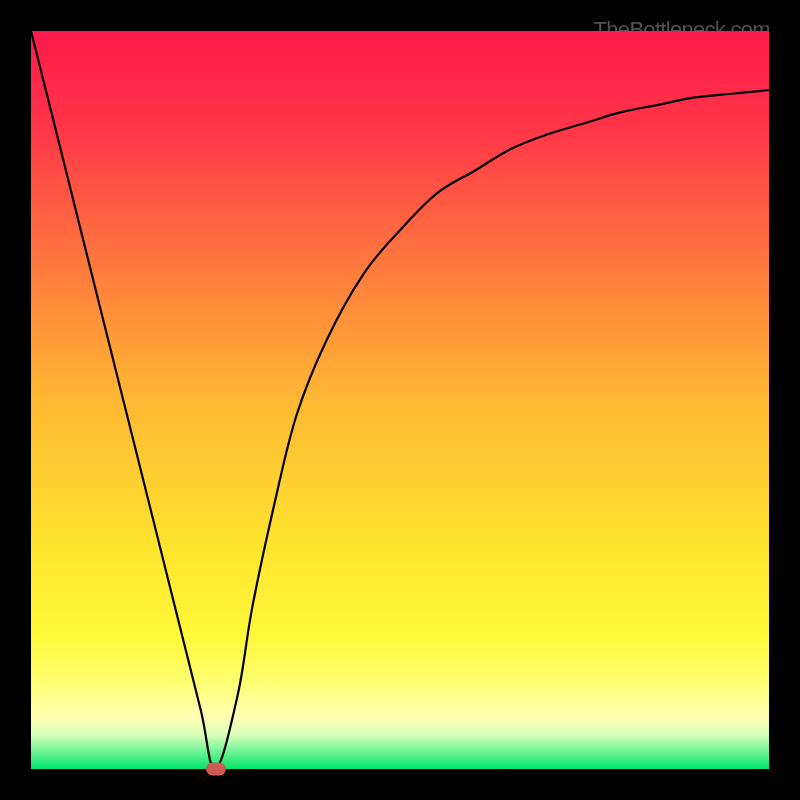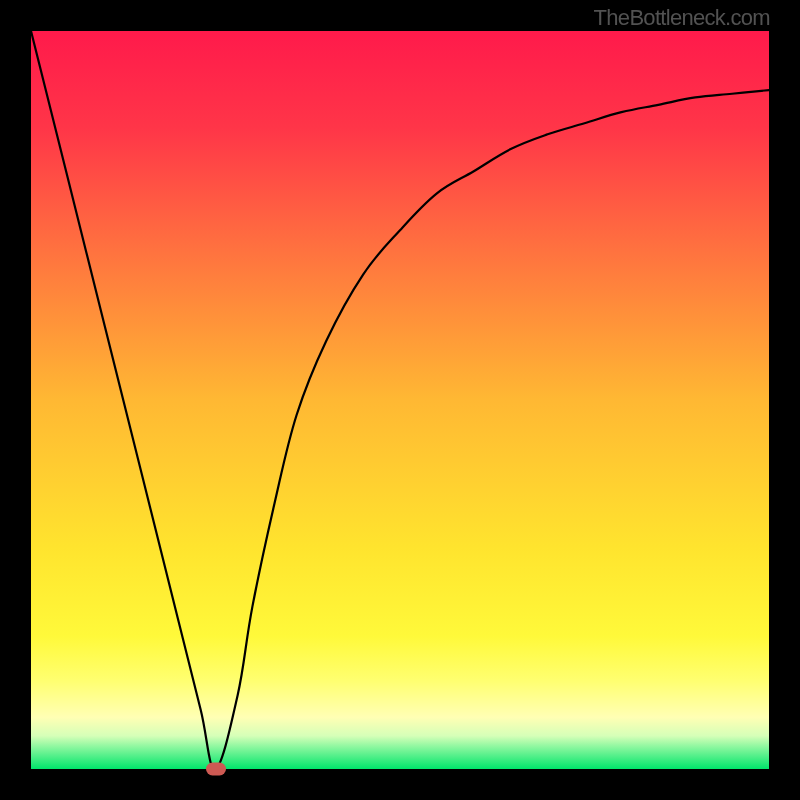--- a/index.html
+++ b/index.html
@@ -34,21 +34,21 @@
   .curve {
     position: absolute;
     left: 0;
     top: 0;
     width: 100%;
     height: 100%;
   }
   .attribution {
     position: absolute;
     right: 30px;
-    top: 5px;
+    top: 17px;
     font-size: 22px;
     font-weight: 500;
     letter-spacing: -0.7px;
     font-family: 'Trebuchet MS', Arial, sans-serif;
     color: #525252;
   }
   .marker {
     position: absolute;
     width: 20px;
     height: 13px;

